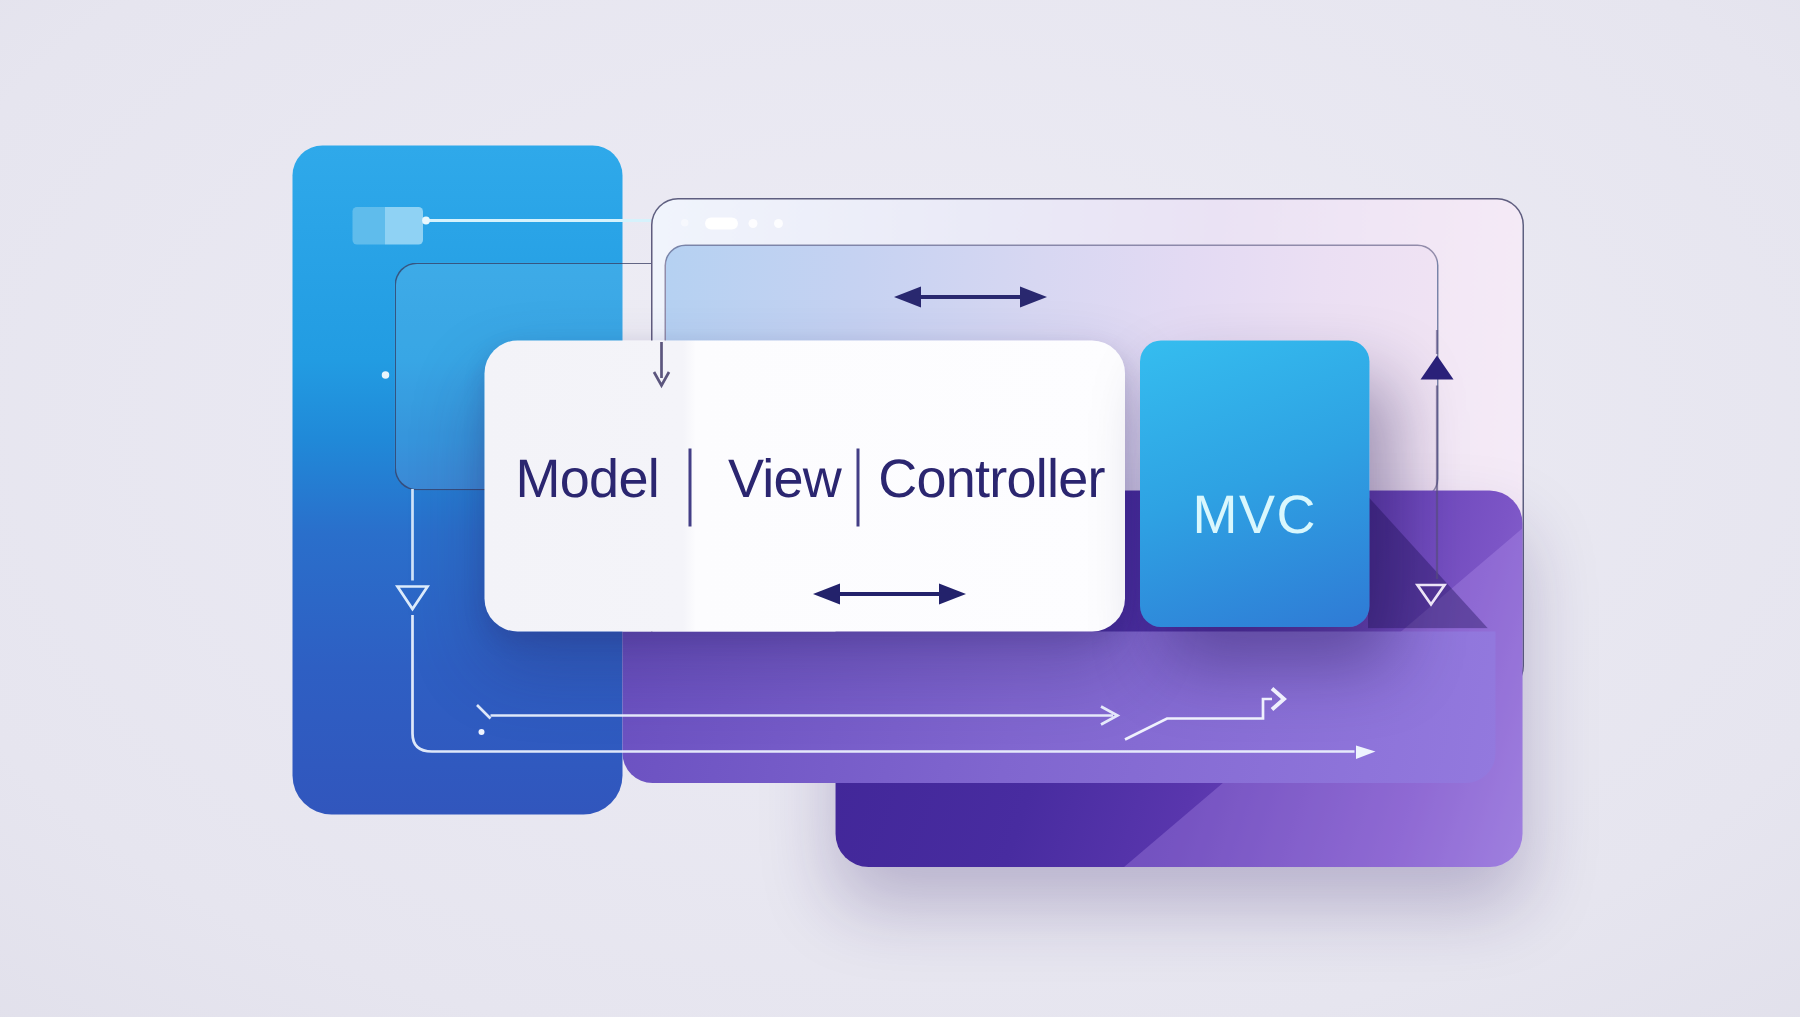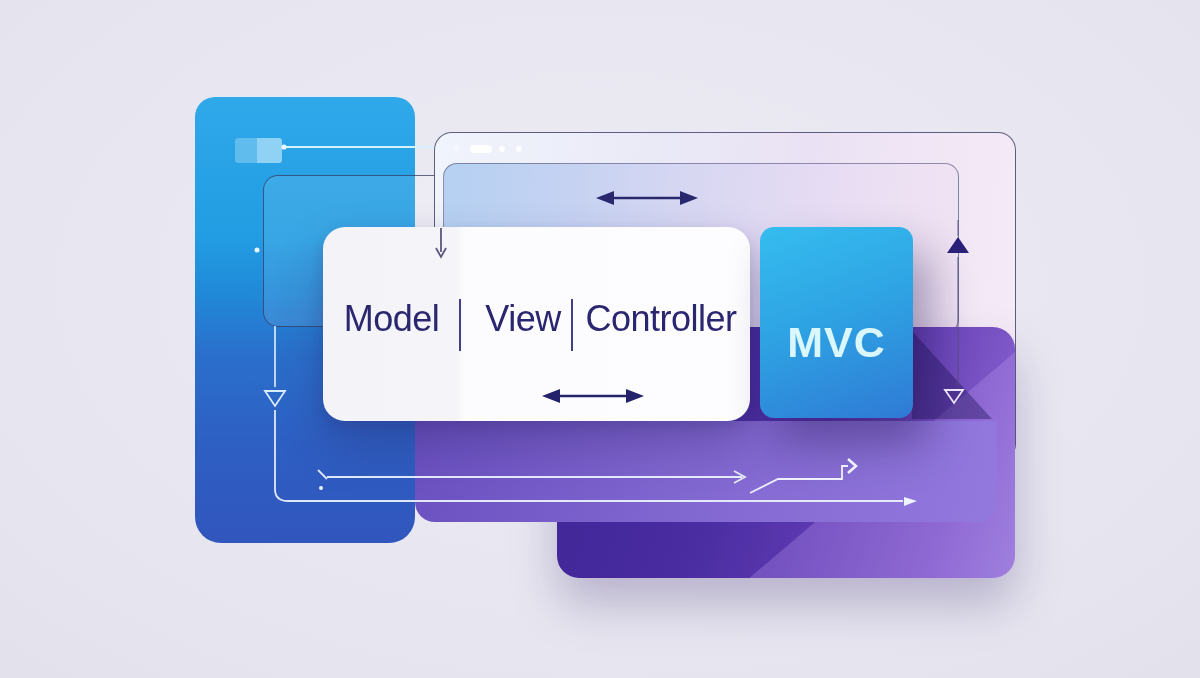--- a/index.html
+++ b/index.html
@@ -84,21 +84,21 @@
   #divider-1{left:459px;}
   #divider-2{left:571px;}
 
   
   #mvc-card{
     left:760px;top:227px;width:153px;height:191px;border-radius:14px;
     background:linear-gradient(160deg,#35bdef 0%,#2ea2e3 48%,#2f7ad5 100%);
     box-shadow:16px 26px 46px rgba(25,12,70,.38);
     display:flex;align-items:center;justify-content:center;
   }
-  #mvc-label{font-size:43px;font-weight:700;letter-spacing:1px;color:#d9f7fd;margin-top:40px;}
+  #mvc-label{font-size:36px;font-weight:400;letter-spacing:1px;color:#d9f7fd;margin-top:40px;}
 
   
   #linework{left:0;top:0;width:1200px;height:678px;pointer-events:none;}
 </style>
 </head>
 <body>
 
 <div id="stage">
 
   <div class="abs" id="blue-panel"></div>

